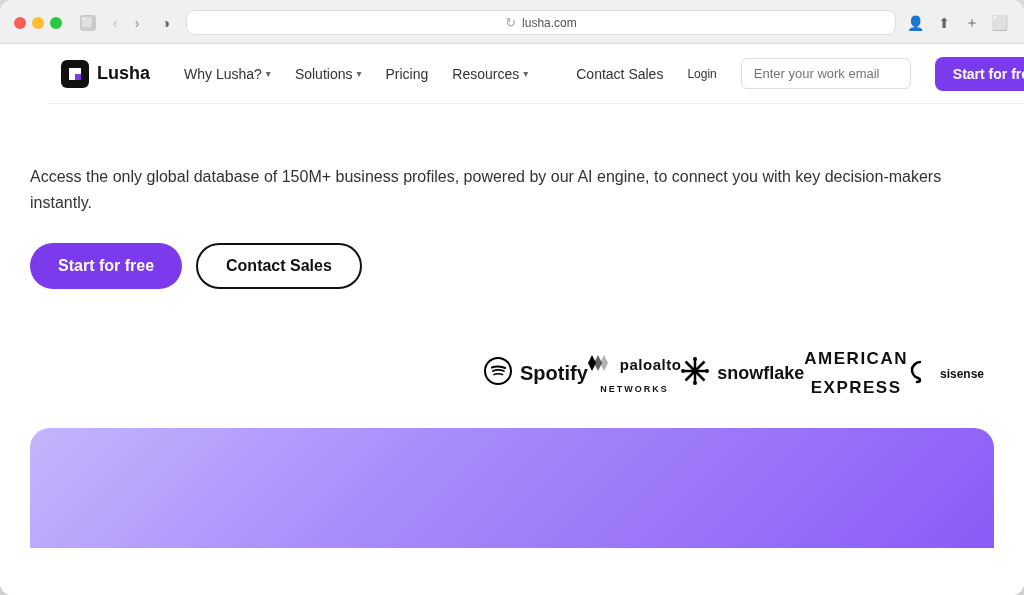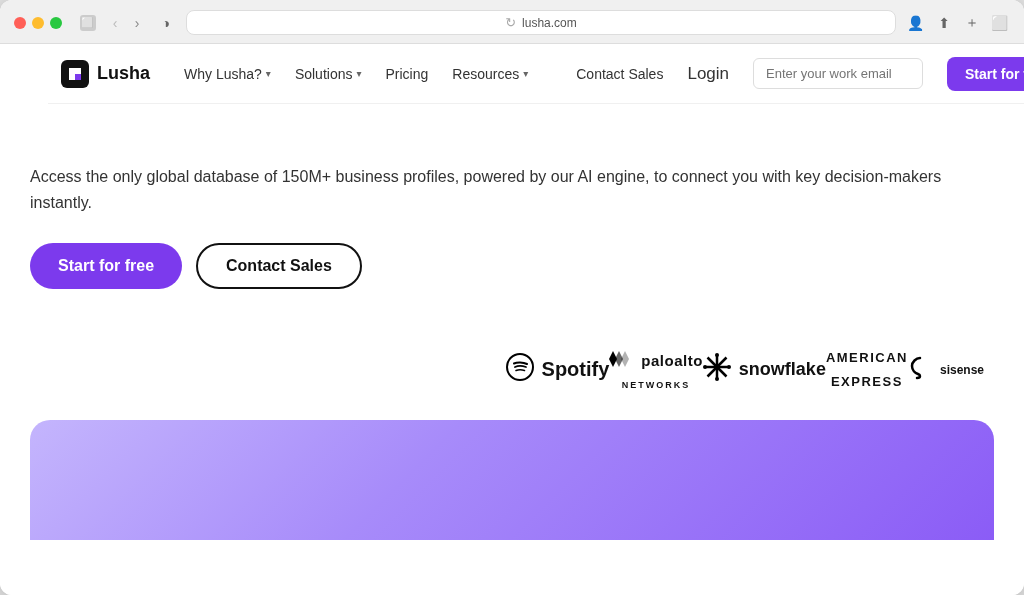--- a/index.html
+++ b/index.html
@@ -153,21 +153,21 @@
     }
     .nav-spacer { flex: 1; }
     .nav-contact-sales {
       font-size: 14px;
       color: #333;
       font-weight: 500;
       cursor: pointer;
       white-space: nowrap;
     }
     .nav-login {
-      font-size: 17px;
+      font-size: 12px;
       color: #333;
       cursor: pointer;
     }
     .email-input {
       border: 1px solid #ddd;
       border-radius: 6px;
       padding: 7px 12px;
       font-size: 13px;
       color: #999;
       width: 170px;
@@ -380,21 +380,21 @@
             <line x1="23.5" y1="4.5" x2="4.5" y2="23.5" stroke="black" stroke-width="2.5"></line>
             <circle cx="14" cy="2" r="2" fill="black"></circle>
             <circle cx="14" cy="26" r="2" fill="black"></circle>
             <circle cx="2" cy="14" r="2" fill="black"></circle>
             <circle cx="26" cy="14" r="2" fill="black"></circle>
           </svg>
         </span>
         <span>snowflake</span>
       </div>
 
-      <div class="company-logo amex" style="flex-direction:column; text-align:center; line-height:1.2; font-size:13px; letter-spacing:1.5px;">
+      <div class="company-logo amex" style="flex-direction:column; text-align:center; line-height:1.2; font-size:17px; letter-spacing:1.5px;">
         <span>AMERICAN</span>
         <span>EXPRESS</span>
       </div>
 
       <div class="company-logo sisense">
         <span>
           <svg width="24" height="24" viewBox="0 0 24 24" fill="black">
             <path d="M12 2 C8 2, 4 6, 4 10 C4 14, 7 17, 10 18 C11 18.4, 12 19, 12 20 C12 21.5, 10.5 22, 9 22" stroke="black" stroke-width="2.5" fill="none" stroke-linecap="round"></path>
           </svg>
         </span>

